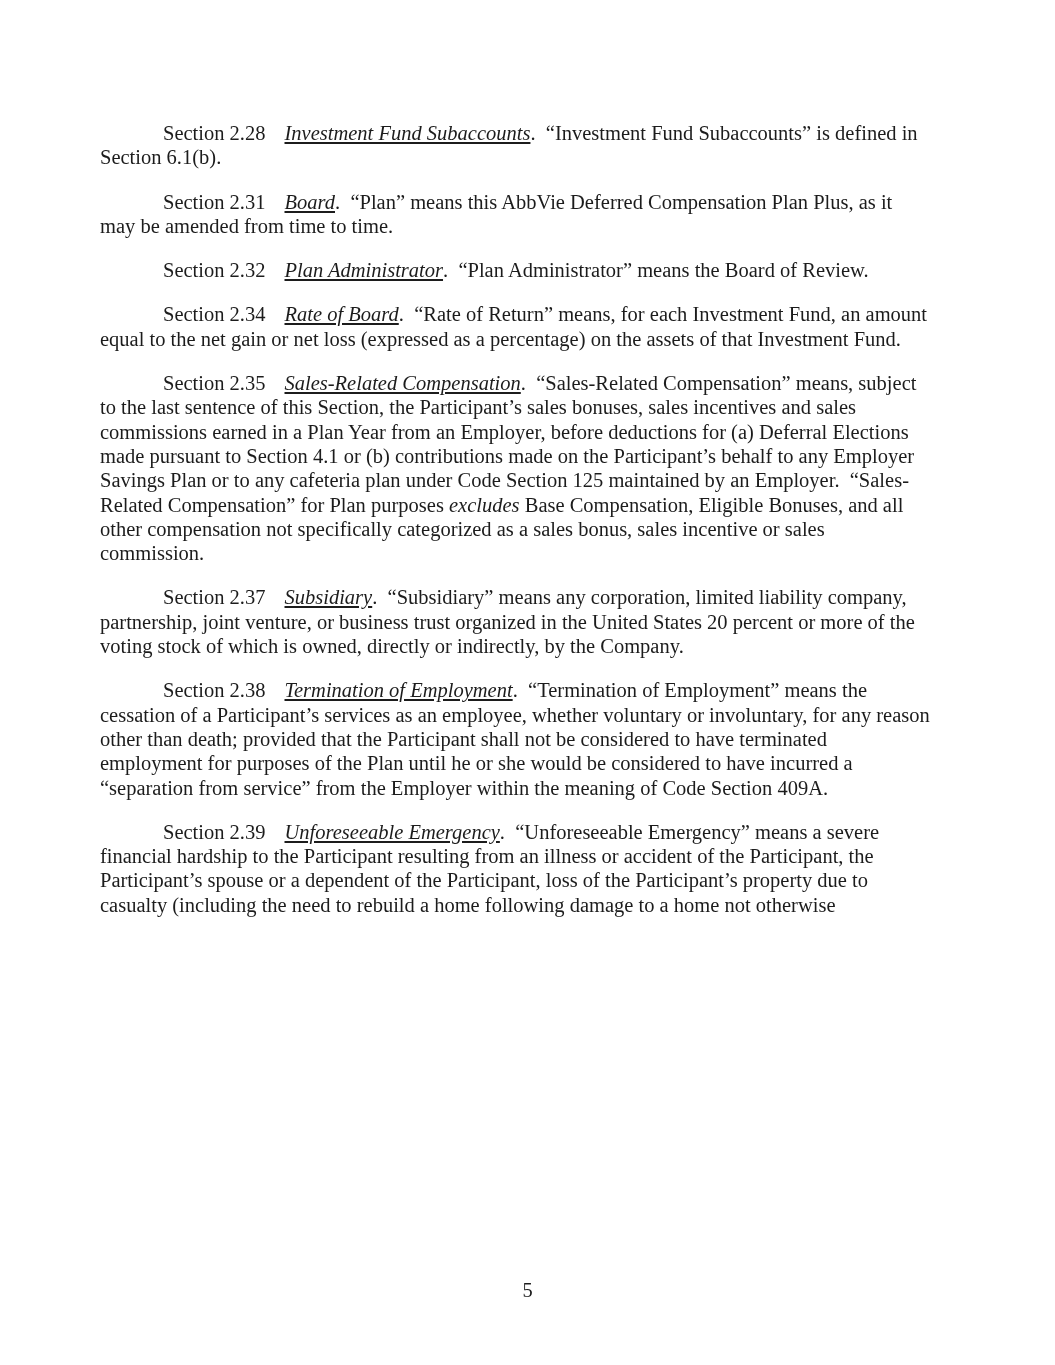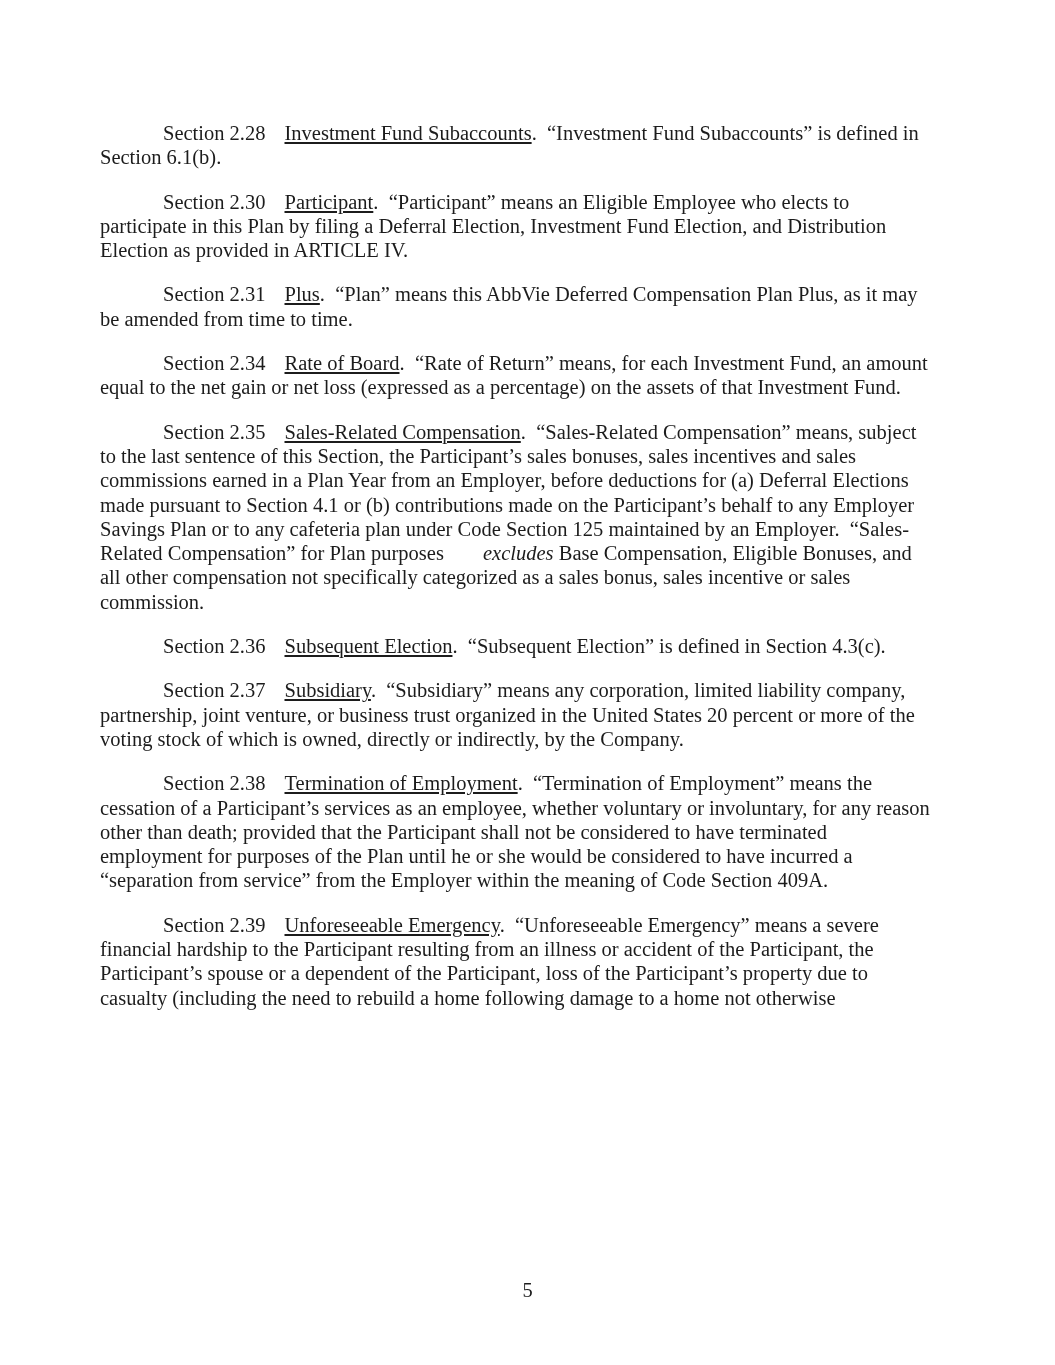--- a/index.html
+++ b/index.html
@@ -22,43 +22,43 @@
     text-indent: 63px;          
     white-space: pre-wrap;      
     text-align: left;
   }
   .sec-label {
     padding-right: 19px;        
   }
   .sec-title {
     text-decoration: underline;
     text-underline-offset: 2px;
+    font-style: italic;
   }
-  .italic { font-style: italic; margin-left: 34px; }
+  .italic { font-style: italic; }
   .page-footer {
     position: absolute;
     top: 1278px;
     left: 0;
     width: 100%;
     text-align: center;
     font-size: 20.5px;
     line-height: 24.3px;
   }
 </style>
 </head>
 <body>
 
 <main class="doc-page">
   <div class="doc-body" id="doc-body">
       <p class="para"><span class="sec-label">Section 2.28</span><span class="sec-title">Investment Fund Subaccounts</span><span class="run">.  “Investment Fund Subaccounts” is defined in Section 6.1(b).</span></p>
-      <p class="para"><span class="sec-label">Section 2.30</span><span class="sec-title">Participant</span><span class="run">.  “Participant” means an Eligible Employee who elects to participate in this Plan by filing a Deferral Election, Investment Fund Election, and Distribution Election as provided in ARTICLE IV.</span></p>
-      <p class="para"><span class="sec-label">Section 2.31</span><span class="sec-title">Plus</span><span class="run">.  “Plan” means this AbbVie Deferred Compensation Plan Plus, as it may be amended from time to time.</span></p>
+      <p class="para"><span class="sec-label">Section 2.31</span><span class="sec-title">Board</span><span class="run">.  “Plan” means this AbbVie Deferred Compensation Plan Plus, as it may be amended from time to time.</span></p>
+      <p class="para"><span class="sec-label">Section 2.32</span><span class="sec-title">Plan Administrator</span><span class="run">.  “Plan Administrator” means the Board of Review.</span></p>
       <p class="para"><span class="sec-label">Section 2.34</span><span class="sec-title">Rate of Board</span><span class="run">.  “Rate of Return” means, for each Investment Fund, an amount equal to the net gain or net loss (expressed as a percentage) on the assets of that Investment Fund.</span></p>
       <p class="para"><span class="sec-label">Section 2.35</span><span class="sec-title">Sales-Related Compensation</span><span class="run">.  “Sales-Related Compensation” means, subject to the last sentence of this Section, the Participant’s sales bonuses, sales incentives and sales commissions earned in a Plan Year from an Employer, before deductions for (a) Deferral Elections made pursuant to Section 4.1 or (b) contributions made on the Participant’s behalf to any Employer Savings Plan or to any cafeteria plan under Code Section 125 maintained by an Employer.  “Sales-Related Compensation” for Plan purposes </span><span class="run italic">excludes</span><span class="run"> Base Compensation, Eligible Bonuses, and all other compensation not specifically categorized as a sales bonus, sales incentive or sales commission.</span></p>
-      <p class="para"><span class="sec-label">Section 2.36</span><span class="sec-title">Subsequent Election</span><span class="run">.  “Subsequent Election” is defined in Section 4.3(c).</span></p>
       <p class="para"><span class="sec-label">Section 2.37</span><span class="sec-title">Subsidiary</span><span class="run">.  “Subsidiary” means any corporation, limited liability company, partnership, joint venture, or business trust organized in the United States 20 percent or more of the voting stock of which is owned, directly or indirectly, by the Company.</span></p>
       <p class="para"><span class="sec-label">Section 2.38</span><span class="sec-title">Termination of Employment</span><span class="run">.  “Termination of Employment” means the cessation of a Participant’s services as an employee, whether voluntary or involuntary, for any reason other than death; provided that the Participant shall not be considered to have terminated employment for purposes of the Plan until he or she would be considered to have incurred a “separation from service” from the Employer within the meaning of Code Section 409A.</span></p>
       <p class="para"><span class="sec-label">Section 2.39</span><span class="sec-title">Unforeseeable Emergency</span><span class="run">.  “Unforeseeable Emergency” means a severe financial hardship to the Participant resulting from an illness or accident of the Participant, the Participant’s spouse or a dependent of the Participant, loss of the Participant’s property due to casualty (including the need to rebuild a home following damage to a home not otherwise</span></p>
     </div>
   <div class="page-footer">
     <span>5</span>
   </div>
 </main>
 
 </body></html>

